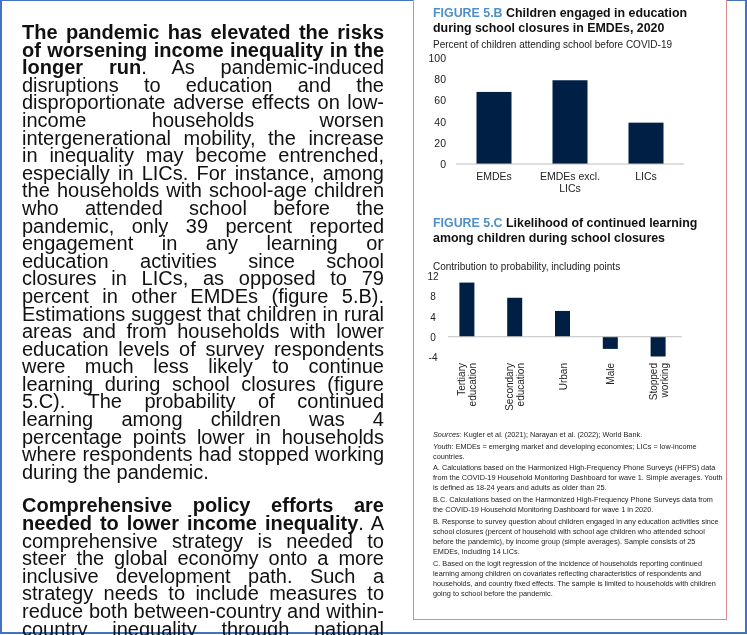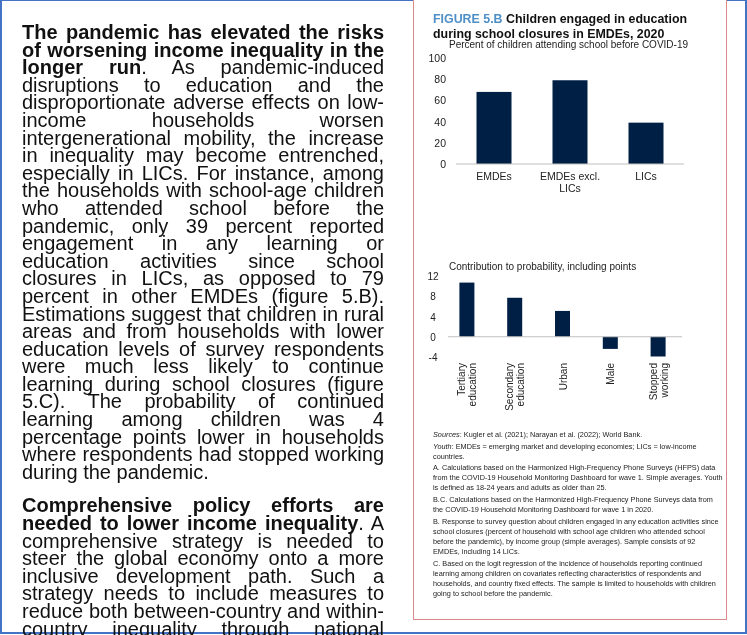--- a/index.html
+++ b/index.html
@@ -16,25 +16,25 @@
   }
   .left-col p { margin: 0 0 16px 0; }
   .left-col b { font-weight: bold; }
   .sidebar {
     position: absolute; left: 413px; top: -2px; width: 314px; height: 622px;
     border: 1.5px solid #d9888c; border-top: none; box-sizing: border-box; background: #fff;
   }
   .fig-title {
     position: absolute; left: 19px; width: 290px;
     font-family: "Liberation Sans", "DejaVu Sans", sans-serif;
-    font-weight: bold; font-size: 12.4px; line-height: 14.5px; color: #111; margin-top: 6px;
+    font-weight: bold; font-size: 12.4px; line-height: 14.5px; color: #111;
   }
   .fig-title .fig-num { color: #4f8fc7; }
   .fig-sub {
-    position: absolute; left: 35px;
+    position: absolute; left: 19px;
     font-family: "Liberation Sans", "DejaVu Sans", sans-serif;
     font-size: 10px; color: #222; white-space: nowrap;
   }
   svg text { font-family: "Liberation Sans", "DejaVu Sans", sans-serif; fill: #222; }
   .chart { position: absolute; left: 0; }
   .notes {
     position: absolute; left: 19px; top: 432px; width: 290px;
     font-family: "Liberation Sans", "DejaVu Sans", sans-serif;
     font-size: 7.3px; line-height: 10.1px; color: #222;
   }
@@ -67,20 +67,24 @@
       <rect x="62.5" y="43.92" width="35" height="72.08" fill="#001f45"></rect>
       <text x="80" y="132" text-anchor="middle" font-size="10.5">EMDEs</text>
       <rect x="138.5" y="32.25999999999999" width="35" height="83.74000000000001" fill="#001f45"></rect>
       <text x="156" y="132" text-anchor="middle" font-size="10.5">EMDEs excl.</text>
       <text x="156" y="144" text-anchor="middle" font-size="10.5">LICs</text>
       <rect x="214.5" y="74.66" width="35" height="41.34" fill="#001f45"></rect>
       <text x="232" y="132" text-anchor="middle" font-size="10.5">LICs</text>
       <line x1="42" y1="116" x2="270" y2="116" stroke="#bfbfbf" stroke-width="1.2"></line>
     </svg>
 
+  <div class="fig-title" style="top:218px">
+    <span class="fig-num">FIGURE 5.C</span>
+    <span>Likelihood of continued learning among children during school closures</span>
+  </div>
   <div class="fig-sub" style="top:263px">Contribution to probability, including points</div>
   <svg class="chart" id="chart-c" style="top:272px" width="314" height="150">
       <text x="19" y="91" text-anchor="middle" font-size="10">-4</text>
       <text x="19" y="70.75" text-anchor="middle" font-size="10">0</text>
       <text x="19" y="50.5" text-anchor="middle" font-size="10">4</text>
       <text x="19" y="30.25" text-anchor="middle" font-size="10">8</text>
       <text x="19" y="10" text-anchor="middle" font-size="10">12</text>
       <rect x="45.4" y="12.581249999999997" width="15" height="54.16875" fill="#001f45"></rect>
       <g>
         <text x="51.4" y="93" text-anchor="end" font-size="10" transform="rotate(-90 51.4 93)">Tertiary</text>
@@ -105,16 +109,16 @@
         <text x="253.6" y="93" text-anchor="end" font-size="10" transform="rotate(-90 253.6 93)">working</text>
       </g>
       <line x1="34" y1="66.75" x2="268" y2="66.75" stroke="#bfbfbf" stroke-width="1.2"></line>
     </svg>
 
   <div class="notes">
     <p><i>Sources</i><span>: Kugler et al. (2021); Narayan et al. (2022); World Bank.</span></p>
     <p><i>Youth</i><span>: EMDEs = emerging market and developing economies; LICs = low-income countries.</span></p>
     <p>A. Calculations based on the Harmonized High-Frequency Phone Surveys (HFPS) data from the COVID-19 Household Monitoring Dashboard for wave 1. Simple averages. Youth is defined as 18-24 years and adults as older than 25.</p>
     <p>B.C. Calculations based on the Harmonized High-Frequency Phone Surveys data from the COVID-19 Household Monitoring Dashboard for wave 1 in 2020.</p>
-    <p>B. Response to survey question about children engaged in any education activities since school closures (percent of household with school age children who attended school before the pandemic), by income group (simple averages). Sample consists of 92 EMDEs, including 14 LICs.</p>
+    <p>B. Response to survey question about children engaged in any education activities since school closures (percent of household with school age children who attended school before the pandemic), by income group (simple averages). Sample consists of 25 EMDEs, including 14 LICs.</p>
     <p>C. Based on the logit regression of the incidence of households reporting continued learning among children on covariates reflecting characteristics of respondents and households, and country fixed effects. The sample is limited to households with children going to school before the pandemic.</p>
   </div>
 </div>
 
 </body></html>

